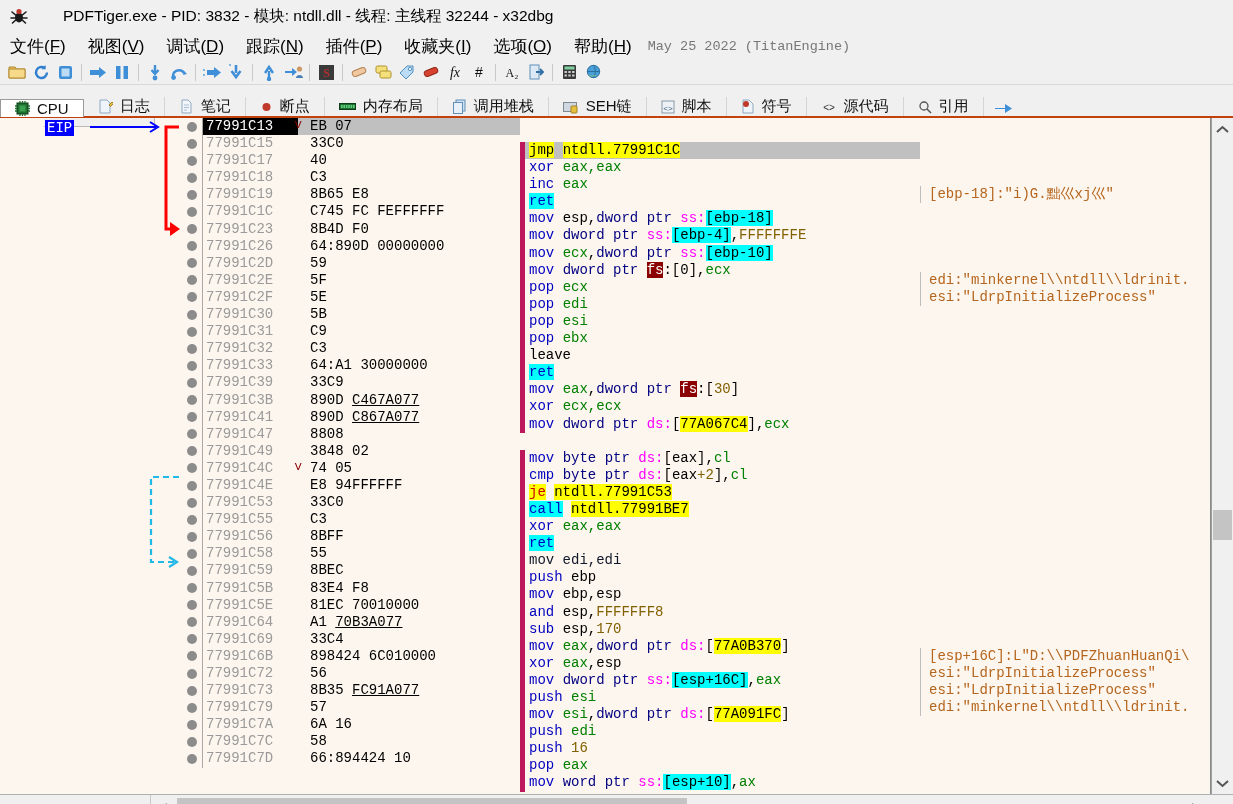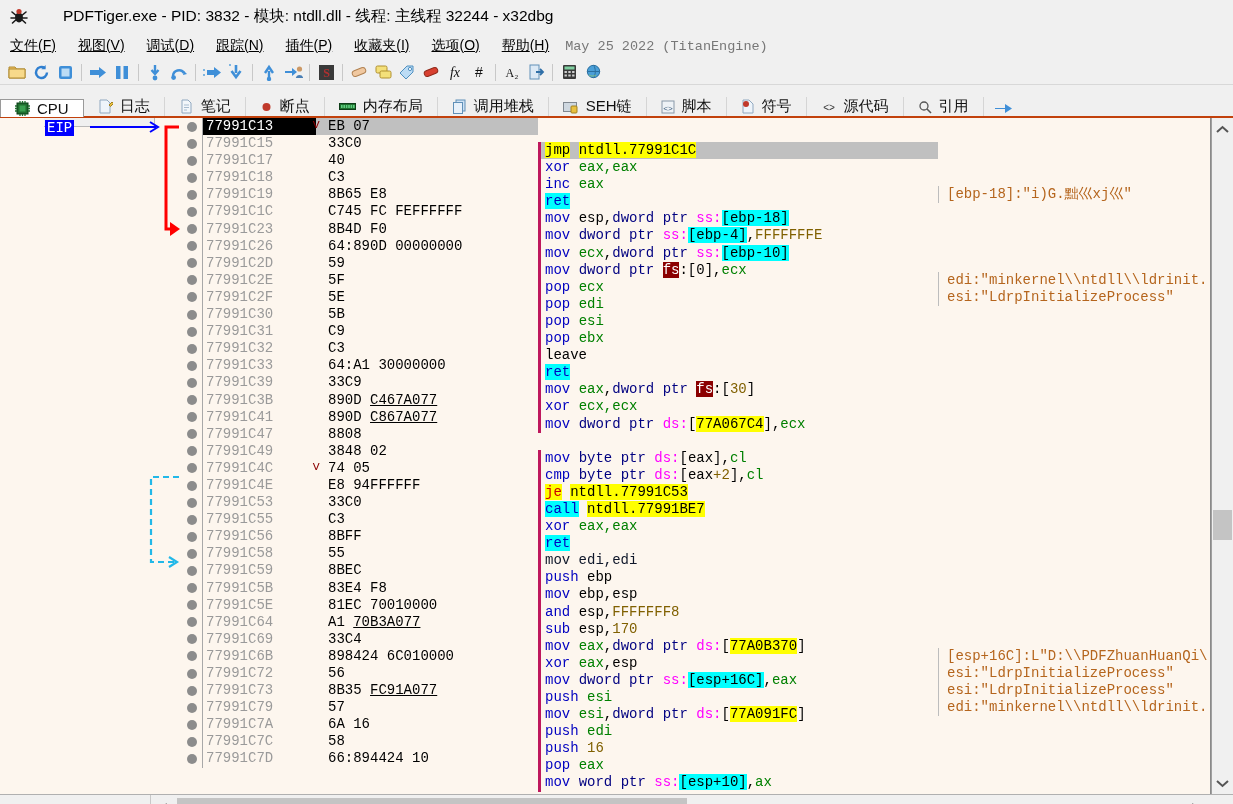--- a/index.html
+++ b/index.html
@@ -21,21 +21,21 @@
   }
   .titlebar .title-text{
     font-size:15.5px;color:#000;white-space:nowrap;letter-spacing:0px;
   }
   
   .menubar{
     height:28px;display:flex;align-items:center;
     background:#f0f0f0;padding-left:10px;box-sizing:border-box;
   }
   .menu-item{
-    font-size:14px;color:#000;margin-right:22px;white-space:nowrap;cursor:default;text-decoration:underline;
+    font-size:17px;color:#000;margin-right:22px;white-space:nowrap;cursor:default;
   }
   .menu-item u{text-decoration:underline;}
   .build-info{
     font-family:"Liberation Mono", monospace;font-size:13.5px;color:#777;
     white-space:nowrap;margin-left:-6px;
   }
   
   .toolbar{
     height:25px;display:flex;align-items:center;
     background:#f0f0f0;padding-left:5px;box-sizing:border-box;
@@ -96,32 +96,32 @@
   .row{
     height:17.1px;line-height:17.1px;display:flex;align-items:center;
     font-family:"Liberation Mono", monospace;font-size:14px;white-space:nowrap;
   }
   .col-bp{
     width:21px;flex:none;display:flex;align-items:center;justify-content:center;
     margin-left:137px;
   }
   .bpdot{width:10px;height:10px;border-radius:50%;background:#8c8c8c;}
   .col-addr{
-    width:114px;flex:none;color:#9a9a9a;letter-spacing:0px;
+    width:96px;flex:none;color:#9a9a9a;letter-spacing:0px;
     padding-left:3px;box-sizing:border-box;
     border-left:1px solid #a8a8a8;
   }
   .col-hex{
     width:222px;flex:none;color:#000;padding-left:12px;box-sizing:border-box;
     position:relative;
   }
   .col-hex .und{text-decoration:underline;}
   .col-ins{
     width:400px;flex:none;padding-left:4px;box-sizing:border-box;
-    border-left:3px solid #be185d;
+    border-left:5px solid #be185d;
     margin-top:48px;
   }
   .col-cmt{
     flex:1;color:#b5651d;padding-left:8px;box-sizing:border-box;
     border-left:1px solid #bdbdbd;overflow:hidden;
   }
   
   .row.sel .col-addr{background:#000000;color:#ffffff;}
   .row.sel .col-hex{background:#c0c0c0;}
   .row.sel .col-ins{background:#c0c0c0;}

